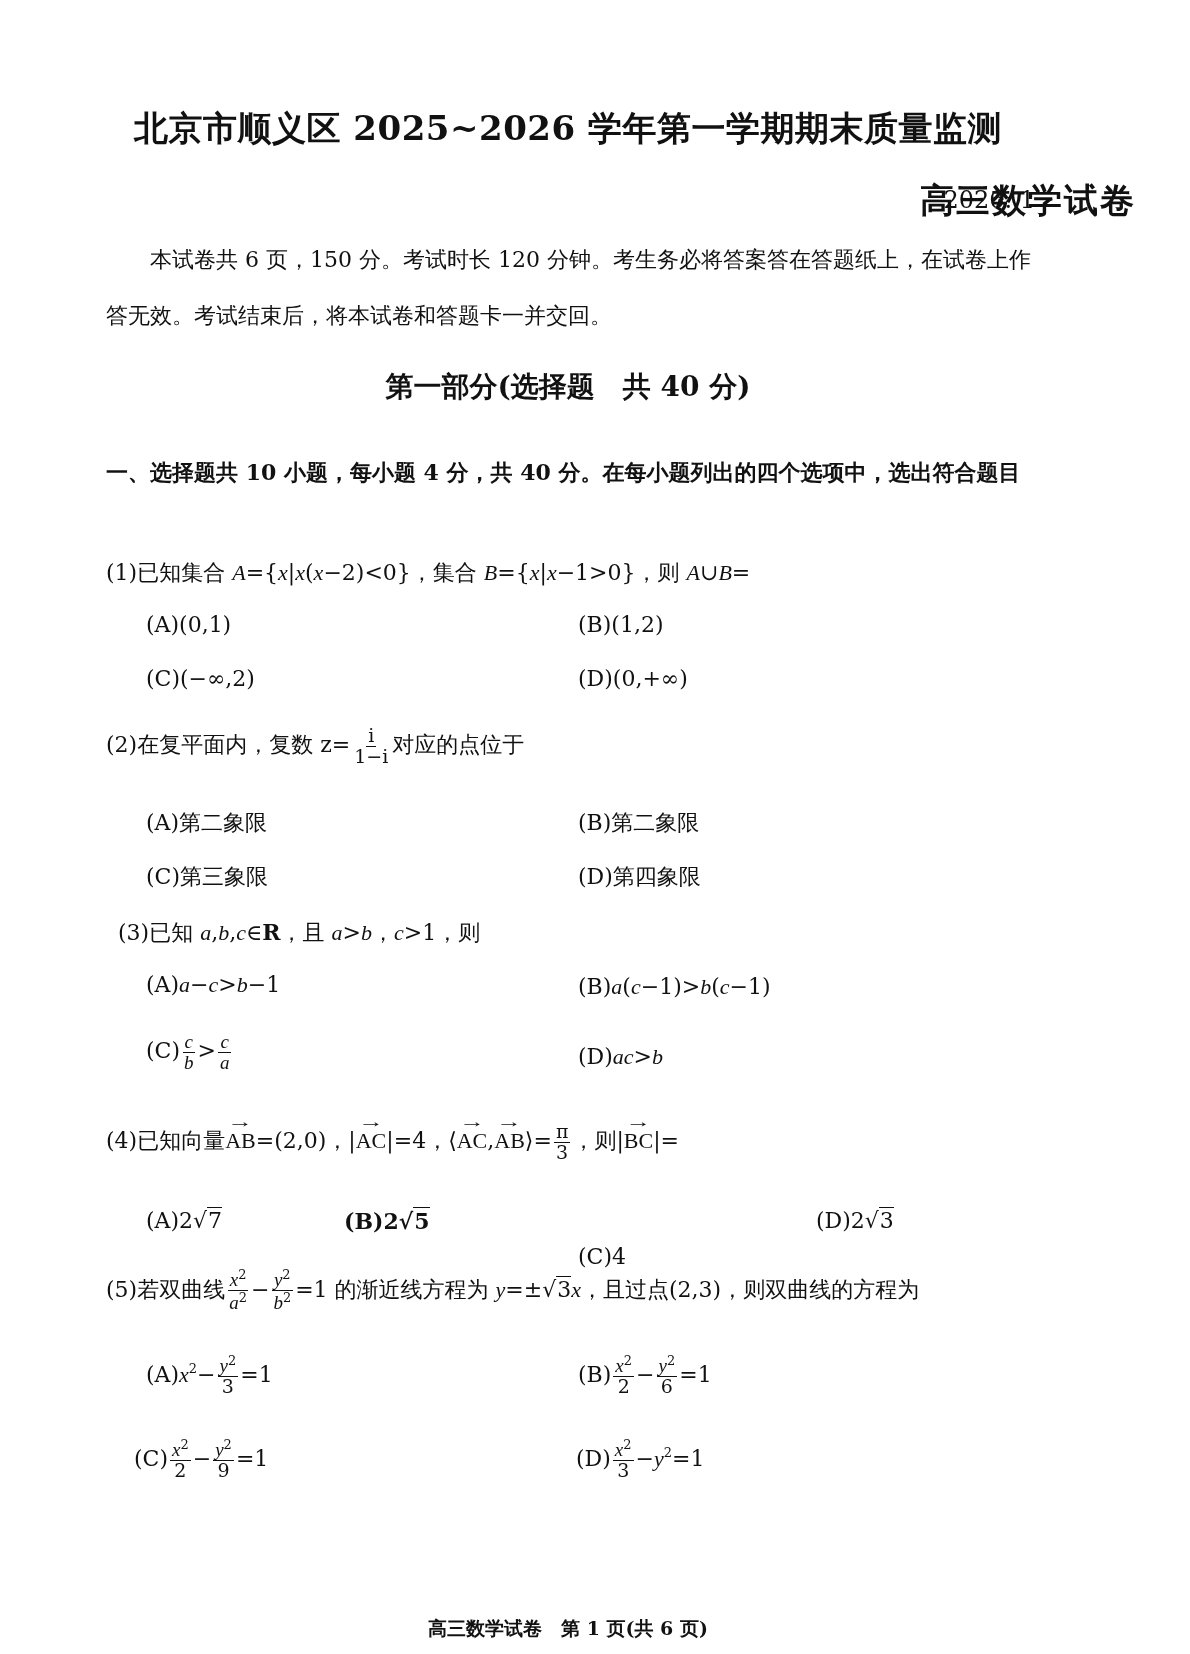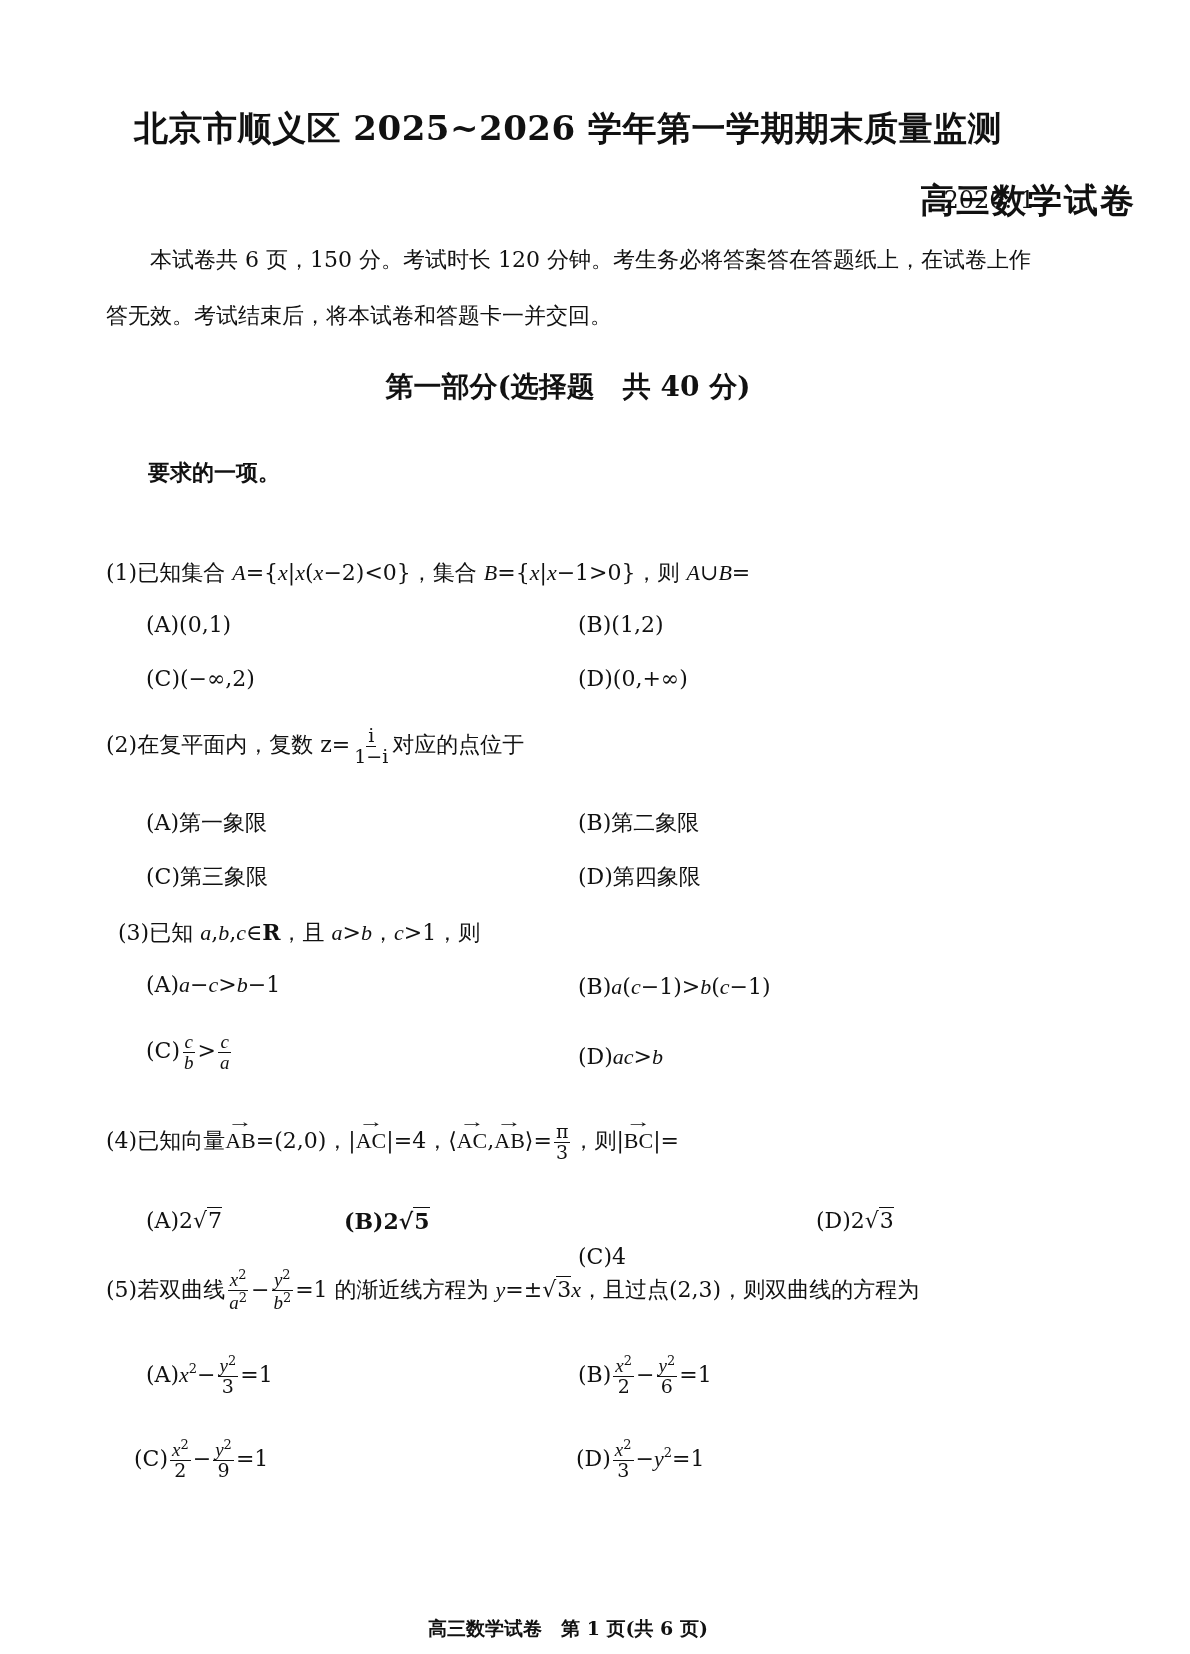--- a/index.html
+++ b/index.html
@@ -33,38 +33,38 @@
 
 <div class="abs title1">北京市顺义区 2025~2026 学年第一学期期末质量监测</div>
 <div class="abs title2">高三数学试卷</div>
 <div class="abs date">2026. 1</div>
 
 <div class="abs intro">本试卷共 6 页，150 分。考试时长 120 分钟。考生务必将答案答在答题纸上，在试卷上作答无效。考试结束后，将本试卷和答题卡一并交回。</div>
 
 <div class="abs part">第一部分(选择题　共 40 分)</div>
 
 <div class="abs sec">
-  <div class="indent2">要求的一项。</div>
+  <div>一、选择题共 10 小题，每小题 4 分，共 40 分。在每小题列出的四个选项中，选出符合题目</div>
 </div>
 
 <div class="abs q" style="top:558px;">
   <span>(1)</span>已知集合 <i class="m">A</i>={<i class="m">x</i>|<i class="m">x</i>(<i class="m">x</i>−2)&lt;0}，集合 <i class="m">B</i>={<i class="m">x</i>|<i class="m">x</i>−1&gt;0}，则 <i class="m">A</i>∪<i class="m">B</i>=
 </div>
 <div class="abs opt" style="left:146px; top:612px;">(A)(0,1)</div>
 <div class="abs opt" style="left:578px; top:612px;">(B)(1,2)</div>
 <div class="abs opt" style="left:146px; top:666px;">(C)(−∞,2)</div>
 <div class="abs opt" style="left:578px; top:666px;">(D)(0,+∞)</div>
 
 <div class="abs q" style="top:726px;">
   <span>(2)</span><span>在复平面内，复数 z=</span><span class="frac">
       <span class="num">i</span>
       <span class="den">1−i</span>
     </span><span>对应的点位于</span>
 </div>
-<div class="abs opt" style="left:146px; top:808px;">(A)第一象限</div>
+<div class="abs opt" style="left:146px; top:808px;">(A)第二象限</div>
 <div class="abs opt" style="left:578px; top:808px;">(B)第二象限</div>
 <div class="abs opt" style="left:146px; top:862px;">(C)第三象限</div>
 <div class="abs opt" style="left:578px; top:862px;">(D)第四象限</div>
 
 <div class="abs q" style="top:918px;margin-left:12px;">
   <span>(3)</span>已知 <i class="m">a</i>,<i class="m">b</i>,<i class="m">c</i>∈<b>R</b>，且 <i class="m">a</i>&gt;<i class="m">b</i>，<i class="m">c</i>&gt;1，则
 </div>
 <div class="abs opt" style="left:146px; top:972px;">(A)<i class="m">a</i>−<i class="m">c</i>&gt;<i class="m">b</i>−1</div>
 <div class="abs opt" style="left:578px; top:974px;">(B)<i class="m">a</i>(<i class="m">c</i>−1)&gt;<i class="m">b</i>(<i class="m">c</i>−1)</div>
 <div class="abs opt" style="left:146px; top:1032px;">(C)<span class="frac">

